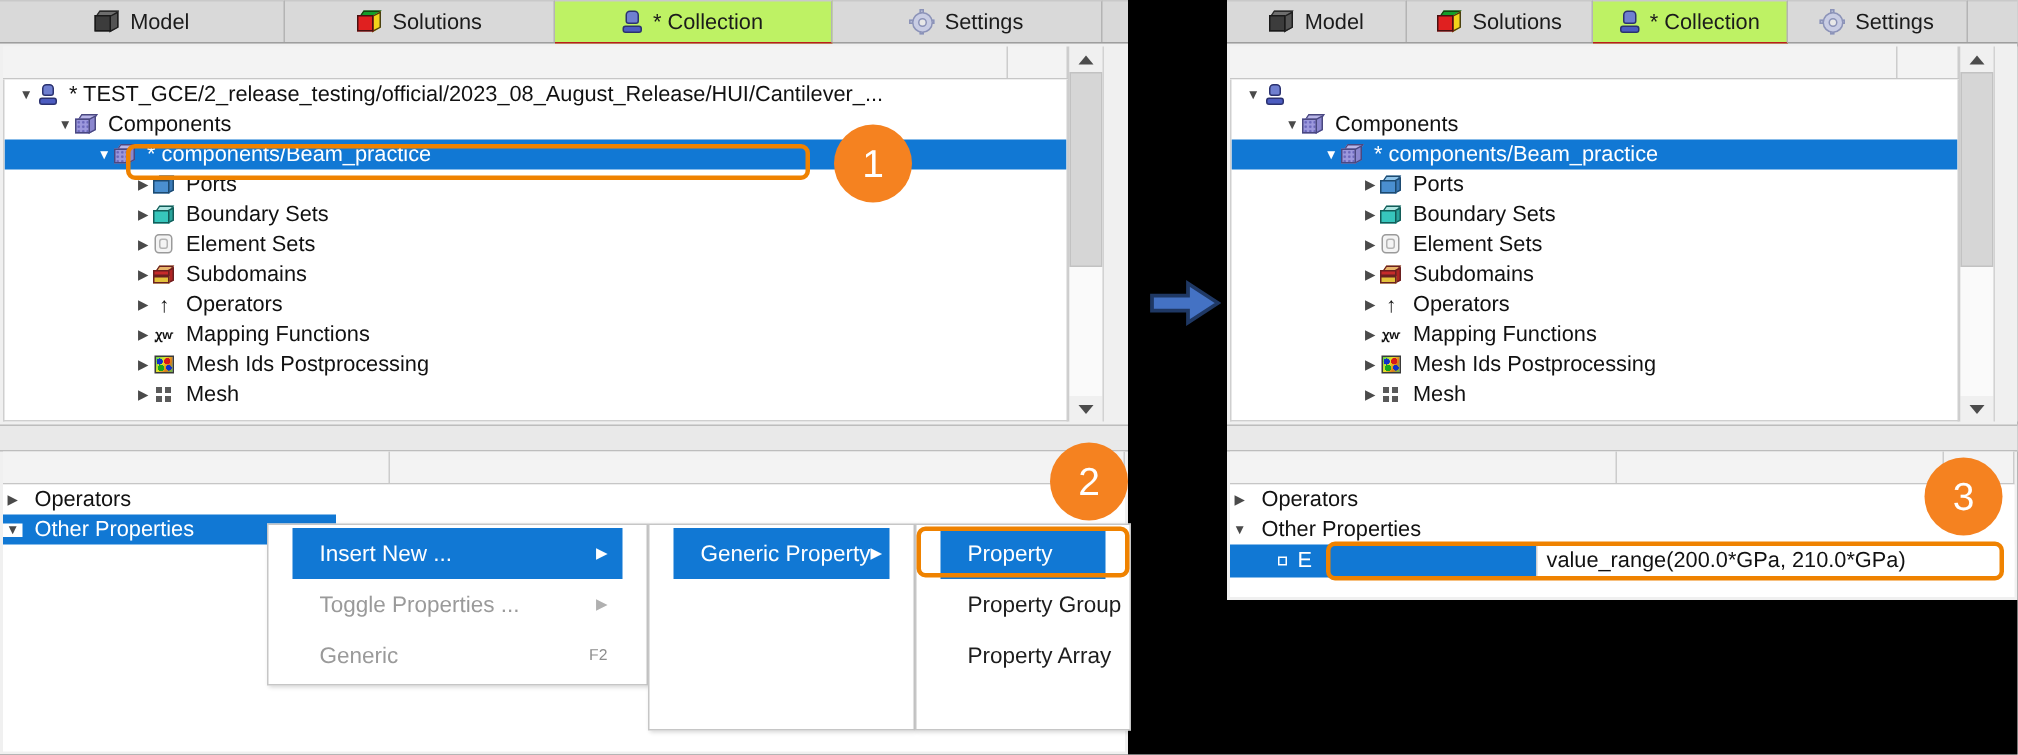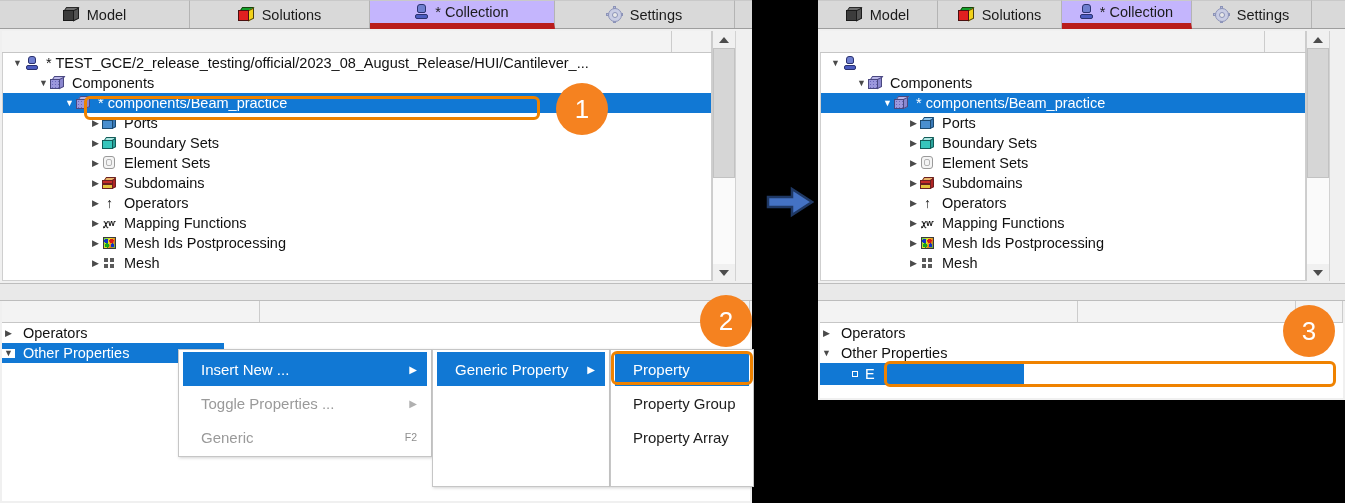--- a/index.html
+++ b/index.html
@@ -27,22 +27,22 @@
     gap:7px;
     background:#d9d9d9;
     border-right:1px solid #b4b4b4;
     border-top:1px solid #c9c9c9;
     font-size:14.5px;
     color:#1b1b1b;
     padding:0 6px;
     position:relative;
   }
   .tab.active {
-    background:#c4b5fd;
-    border-bottom:6px solid #b91c1c;
+    background:#bef264;
+    border-bottom:1px solid #b91c1c;
     margin-bottom:-1px;
     z-index:3;
     align-items:center;
   }
   .tab .lbl { white-space:nowrap; }
 
   
   .ico { display:inline-block; flex:0 0 auto; position:relative; }
   .ico-model { width:17px; height:15px; }
   .ico-model .top { position:absolute; left:2px; top:0; width:13px; height:4px;
@@ -198,21 +198,21 @@
   .vsb .dn { border-left:5px solid transparent; border-right:5px solid transparent;
              border-top:6px solid #4c4c4c; }
   .vsb .track { flex:1 1 auto; background:#fafafa; position:relative; }
   .vsb .thumb { position:absolute; left:0; right:0; background:#d6d6d6;
                 border:1px solid #c2c2c2; }
 
   
   .menu {
     position:absolute; background:#ffffff;
     border:1px solid #c6c6c6; box-shadow:1px 1px 3px rgba(0,0,0,.18);
-    padding:2px 4px;
+    padding:2px 16px;
   }
   .mi {
     display:flex; align-items:center;
     height:34px; font-size:15px; color:#1d1d1d;
     padding:0 10px 0 18px; white-space:nowrap;
   }
   .mi.hl { background:#1178d4; color:#ffffff; }
   .mi.dis { color:#9a9a9a; }
   .mi .lbl { flex:1 1 auto; }
   .mi .acc { font-size:10.5px; color:#8e8e8e; margin-left:22px; }
@@ -675,20 +675,21 @@
     <div class="prow">
       <span class="arrow">▼</span>
       <span class="pname">Other Properties</span>
     </div>
     <div class="erow">
       <span class="lead"></span>
       <span class="keycell" style="width:180px;">
         <span class="sq"></span>
         <span>E</span>
       </span>
+      <span class="valcell">value_range(200.0*GPa, 210.0*GPa)</span>
     </div>
   </div>
 
 </div>
 
 <div class="hlbox" style="left:884px;top:361px;width:452px;height:26px;"></div>
 
 <div class="badge" style="left:556px;top:83px;width:52px;height:52px;">1</div>
 <div class="badge" style="left:700px;top:295px;width:52px;height:52px;">2</div>
 <div class="badge" style="left:1283px;top:305px;width:52px;height:52px;">3</div>

